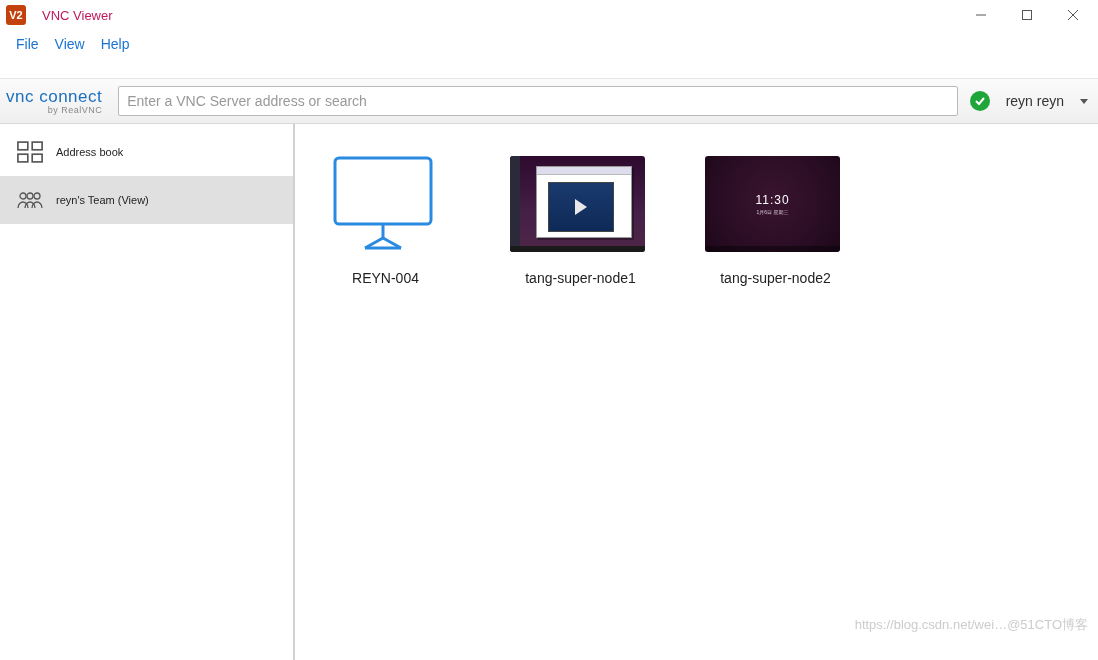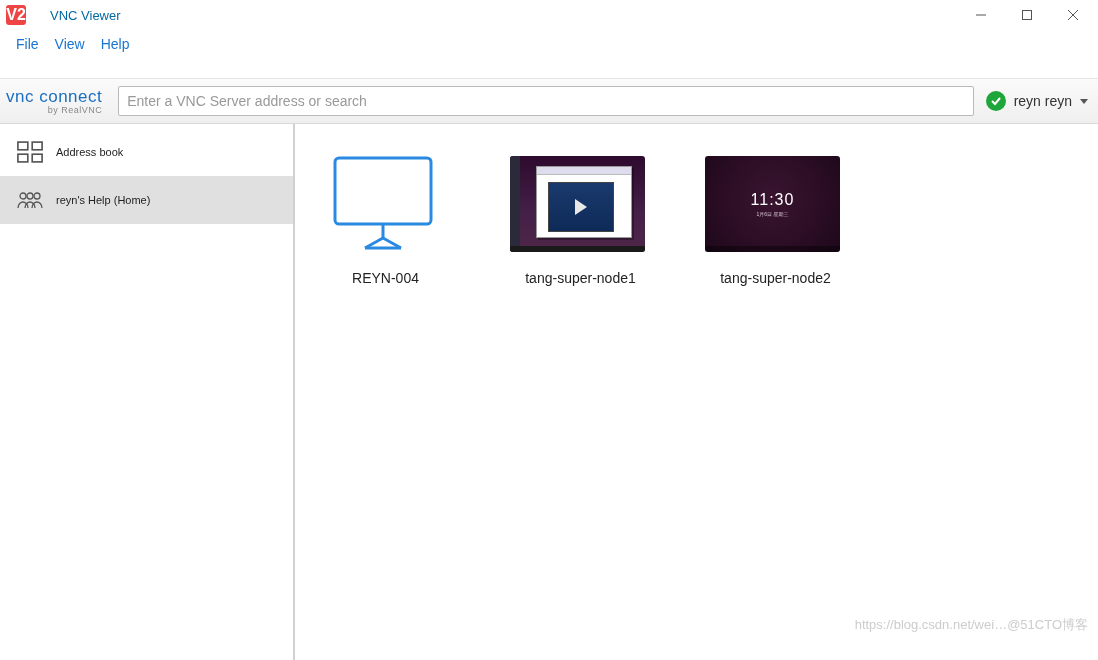--- a/index.html
+++ b/index.html
@@ -1,38 +1,38 @@
 <!DOCTYPE html>
 <html><head>
   <meta charset="utf-8">
   <style>
     * { margin: 0; padding: 0; box-sizing: border-box; font-family: 'Segoe UI', Tahoma, sans-serif; }
     body { width: 1098px; height: 660px; background: #fff; display: flex; flex-direction: column; overflow: hidden; position: relative; }
 
     
     .titlebar { height: 30px; display: flex; align-items: center; padding: 0 2px; background: #fff; }
-    .titlebar .app-icon { width: 20px; height: 20px; background: #ef4444; border-radius: 3px; display: flex; align-items: center; justify-content: center; color: #fff; font-size: 16px; font-weight: bold; margin-left: 4px; }
-    .titlebar .title { margin-left: 24px; color: #0369a1; font-size: 13px; }
+    .titlebar .app-icon { width: 20px; height: 20px; background: #c2410c; border-radius: 3px; display: flex; align-items: center; justify-content: center; color: #fff; font-size: 11px; font-weight: bold; margin-left: 4px; }
+    .titlebar .title { margin-left: 16px; color: #be185d; font-size: 13px; }
     .titlebar .spacer { flex: 1; }
     .titlebar .win-btn { width: 46px; height: 30px; display: flex; align-items: center; justify-content: center; color: #555; }
     .titlebar .win-btn svg { width: 10px; height: 10px; }
 
     
     .menubar { height: 28px; display: flex; align-items: center; padding: 0 16px; font-size: 14px; }
     .menubar .menu-item { padding: 4px 10px 4px 0; margin-right: 6px; color: #1a75d2; cursor: pointer; }
 
     
     .toolbar { height: 46px; background: linear-gradient(#fbfbfb, #efefef); border-top: 1px solid #e6e6e6; border-bottom: 1px solid #d9d9d9; display: flex; align-items: center; padding: 0 10px 0 6px; gap: 12px; margin-top: 20px; }
     .toolbar .logo { display: flex; flex-direction: column; align-items: flex-end; margin-right: 4px; }
     .toolbar .logo .main { color: #1a6fbf; font-weight: 500; font-size: 17px; letter-spacing: 0.5px; }
     .toolbar .logo .main .thin { font-weight: 300; }
     .toolbar .logo .sub { color: #888; font-size: 9px; letter-spacing: 0.5px; margin-top: -2px; }
     .toolbar .search { flex: 1; height: 30px; border: 1px solid #b9b9b9; border-radius: 2px; background: #fff; padding: 8px 8px; font-size: 14px; color: #333; }
     .toolbar .search::placeholder { color: #999; }
-    .toolbar .user { display: flex; align-items: center; gap: 8px; cursor: pointer; }
+    .toolbar .user { display: flex; align-items: center; gap: 16px; cursor: pointer; }
     .toolbar .user .check { width: 20px; height: 20px; border-radius: 50%; background: #1fa63a; display: flex; align-items: center; justify-content: center; color: #fff; }
     .toolbar .user .name { font-size: 14px; color: #333; }
     .toolbar .user .arrow { width: 0; height: 0; border-left: 4px solid transparent; border-right: 4px solid transparent; border-top: 5px solid #555; }
 
     
     .body { flex: 1; display: flex; min-height: 0; }
     .sidebar { width: 295px; border-right: 2px solid #d0d0d0; background: #fff; padding-top: 4px; }
     .sidebar .item { display: flex; align-items: center; height: 48px; padding: 0 16px; gap: 12px; font-size: 11px; color: #222; cursor: pointer; }
     .sidebar .item.selected { background: #e0e0e0; }
     .sidebar .item .icon { width: 28px; height: 22px; display: flex; align-items: center; justify-content: center; color: #555; }
@@ -50,21 +50,21 @@
     
     .thumb.shot1 { background: linear-gradient(#2d0a2e, #452047 60%, #4f2649 100%); position: relative; }
     .thumb.shot1::before { content: ""; position: absolute; left: 0; top: 0; bottom: 0; width: 10px; background: #2a2a3a; display: flex; flex-direction: column; }
     .thumb.shot1 .win { position: absolute; left: 26px; top: 10px; width: 96px; height: 72px; background: #fff; border: 1px solid #999; box-shadow: 2px 2px 0 rgba(0,0,0,.3); }
     .thumb.shot1 .win .bar { height: 8px; background: #dde; border-bottom: 1px solid #bbb; }
     .thumb.shot1 .inner { position: absolute; left: 38px; top: 26px; width: 66px; height: 50px; background: linear-gradient(#1a3a6e, #0e2a57); border: 1px solid #444; display: flex; align-items: center; justify-content: center; }
     .thumb.shot1 .inner .tri { width: 0; height: 0; border-left: 12px solid #e8e8e8; border-top: 8px solid transparent; border-bottom: 8px solid transparent; }
     .thumb.shot1 .taskbar { position: absolute; bottom: 0; left: 0; right: 0; height: 6px; background: #1a1a1a; }
 
     .thumb.shot2 { background: radial-gradient(circle at 50% 45%, #3a1430 0%, #2a0d24 60%, #1d081a 100%); position: relative; display: flex; flex-direction: column; align-items: center; justify-content: center; }
-    .thumb.shot2 .time { color: #fff; font-size: 16px; font-weight: 500; letter-spacing: 1px; }
+    .thumb.shot2 .time { color: #fff; font-size: 12px; font-weight: 500; letter-spacing: 1px; }
     .thumb.shot2 .date { color: #d8c7d2; font-size: 5px; margin-top: 2px; }
     .thumb.shot2 .taskbar { position: absolute; bottom: 0; left: 0; right: 0; height: 6px; background: rgba(0,0,0,.4); }
 
     .watermark { position: absolute; right: 10px; bottom: 26px; color: #ccc; font-size: 13px; pointer-events: none; }
   </style>
 </head>
 <body>
 
 <div class="titlebar">
   <div class="app-icon">V2</div>
@@ -128,21 +128,21 @@
       <span class="icon">
         <svg viewBox="0 0 28 18">
           <circle cx="7" cy="5" r="3" fill="none" stroke="#555" stroke-width="1.3"></circle>
           <circle cx="14" cy="5" r="3" fill="none" stroke="#555" stroke-width="1.3"></circle>
           <circle cx="21" cy="5" r="3" fill="none" stroke="#555" stroke-width="1.3"></circle>
           <path d="M2 17c0-4 3-6 5-6s5 2 5 6" fill="none" stroke="#555" stroke-width="1.3"></path>
           <path d="M9 17c0-4 3-6 5-6s5 2 5 6" fill="none" stroke="#555" stroke-width="1.3"></path>
           <path d="M16 17c0-4 3-6 5-6s5 2 5 6" fill="none" stroke="#555" stroke-width="1.3"></path>
         </svg>
       </span>
-      <span>reyn's Help (Home)</span>
+      <span>reyn's Team (View)</span>
     </div>
   </div>
 
   <div class="content">
 
     <div class="conn">
       <div class="thumb placeholder">
         <svg viewBox="0 0 100 96">
           <rect x="2" y="2" width="96" height="66" rx="4" fill="none" stroke="#2a8ae2" stroke-width="3"></rect>
           <line x1="50" y1="68" x2="50" y2="82" stroke="#2a8ae2" stroke-width="3"></line>

